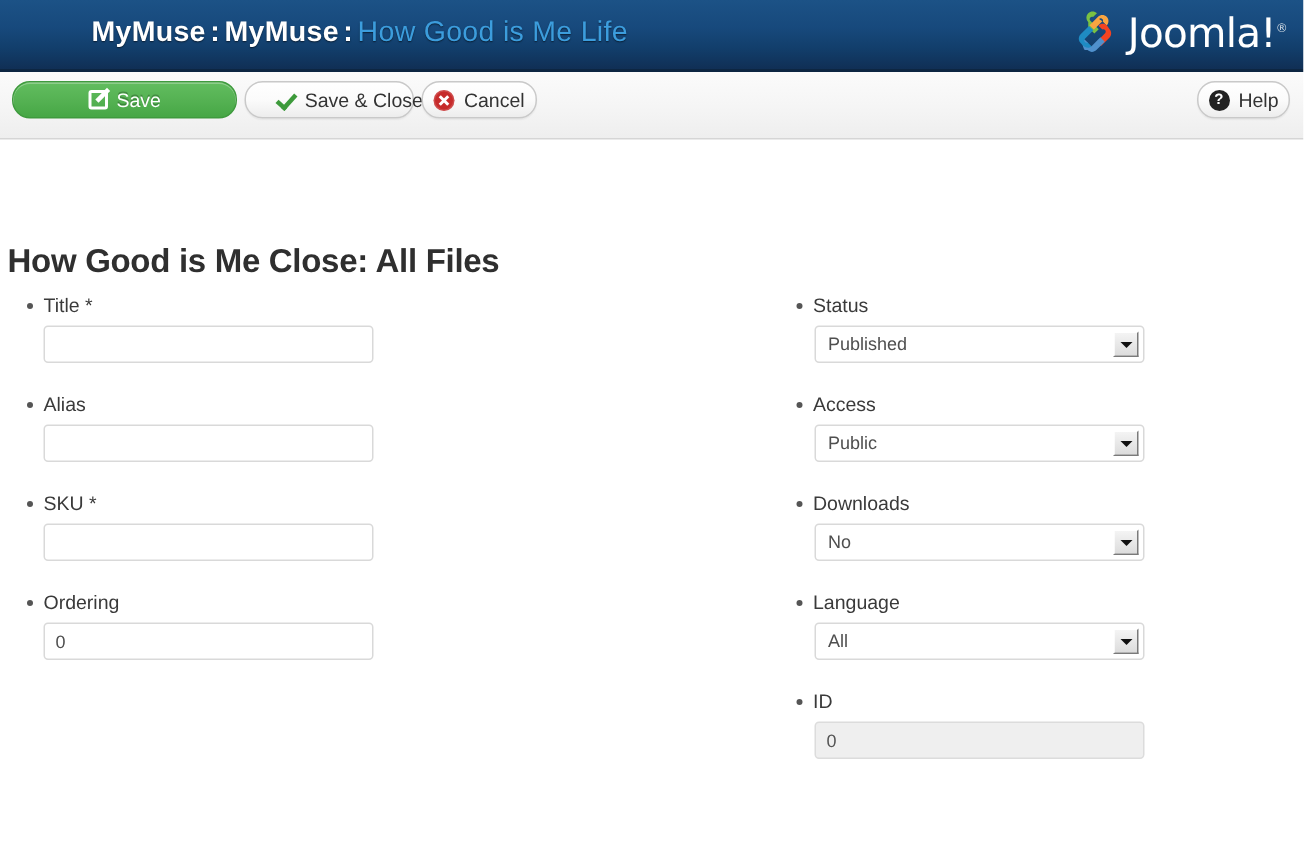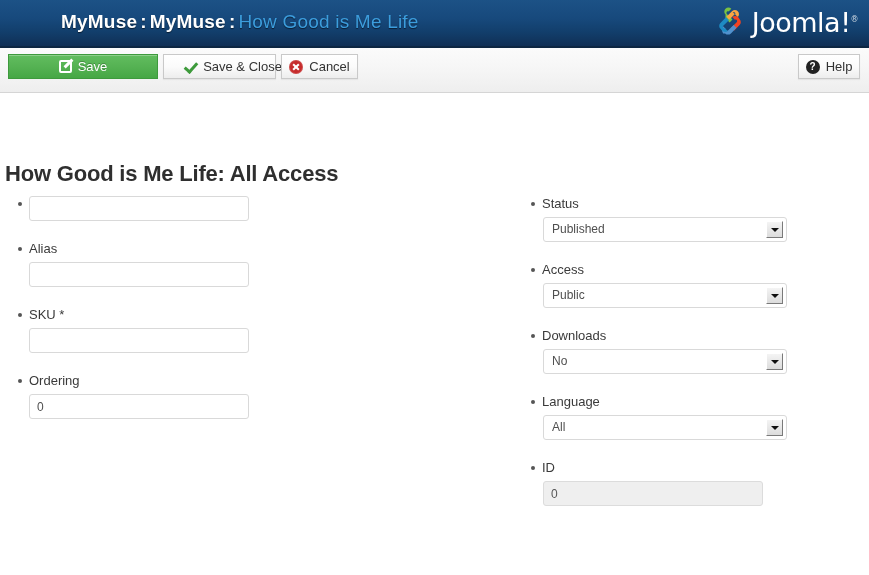--- a/index.html
+++ b/index.html
@@ -81,21 +81,21 @@
     height: 45px;
     background: linear-gradient(to bottom, #fbfbfb 0%, #f6f6f6 45%, #eeeeee 100%);
     border-bottom: 1px solid #d5d5d5;
     box-sizing: border-box;
   }
   .btn {
     position: absolute;
     top: 54px;
     height: 25px;
     box-sizing: border-box;
-    border-radius: 0;
+    border-radius: 12px;
     font-size: 13px;
     display: flex;
     align-items: center;
     justify-content: center;
     cursor: pointer;
     white-space: nowrap;
     user-select: none;
   }
   .btn-save {
     left: 8px;
@@ -256,21 +256,21 @@
     color: #555555;
     width: 220px;
   }
   .col-right .text-input,
   .col-right .select-wrap { margin-left: 1px; }
   .col-right .text-input.readonly { width: 220px; }
 
   
   .select-wrap {
     position: relative;
-    width: 244px;
+    width: 220px;
     height: 25px;
     box-sizing: border-box;
     border: 1px solid #d9d9d9;
     border-radius: 3px;
     background: #ffffff;
     cursor: pointer;
   }
   .select-value {
     position: absolute;
     left: 8px;
@@ -349,28 +349,29 @@
 </div>
 
 <div class="btn btn-plain btn-help">
   <span class="ico">
       <span class="icon-help">?</span>
     </span>
   <span>Help</span>
 </div>
 
 <div class="page">
-  <h1 class="page-title">How Good is Me Life: All Access</h1>
+  <h1 class="page-title">How Good is Me Close: All Files</h1>
 
   <div class="columns">
 
     <div class="col col-left">
       <ul class="fieldlist">
 
         <li>
+          <span class="field-label"><span>Title</span> <span class="req">*</span></span>
           <input class="text-input" type="text" value="" style="">
         </li>
 
         <li>
           <span class="field-label"><span>Alias</span><span class="req"></span></span>
           <input class="text-input" type="text" value="" style="">
         </li>
 
         <li>
           <span class="field-label"><span>SKU</span> <span class="req">*</span></span>

